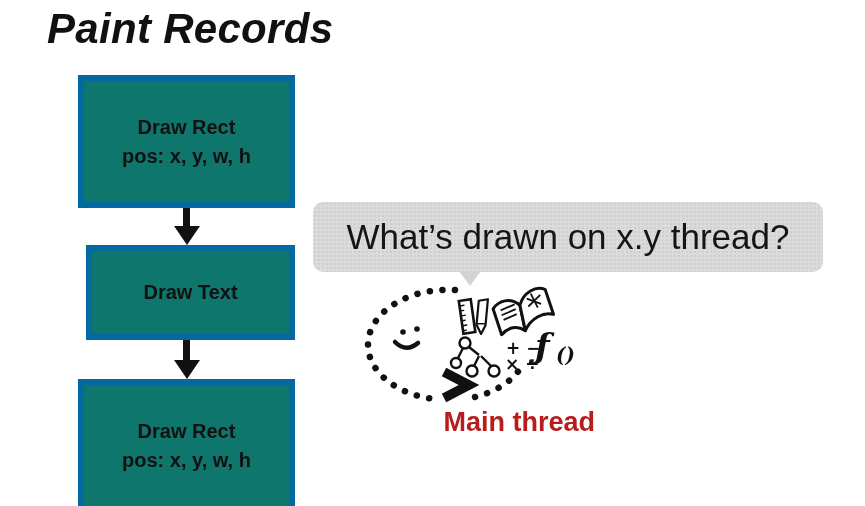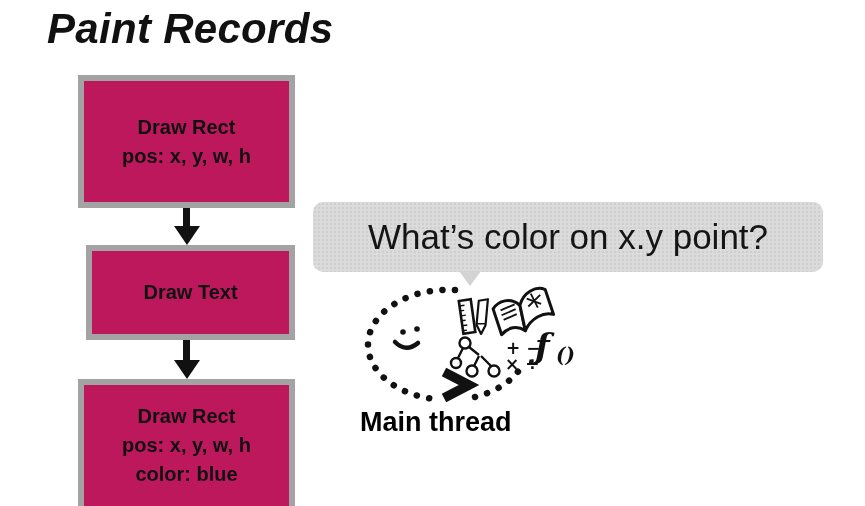--- a/index.html
+++ b/index.html
@@ -7,21 +7,21 @@
     position:relative; width:865px; height:506px; background:#ffffff;
     font-family:"Liberation Sans", sans-serif; color:#111111; overflow:hidden;
   }
   .title {
     position:absolute; left:47px; top:5px; margin:0;
     font-size:42px; font-weight:700; letter-spacing:0.3px; color:#111111;font-style:italic;
   }
   
   .flow { position:absolute; left:78px; top:75px; width:217px; display:flex; flex-direction:column; }
   .node {
-    box-sizing:border-box; border:6px solid #a3a3a3; background:#be185d;
+    box-sizing:border-box; border:6px solid #0369a1; background:#0f766e;
     display:flex; flex-direction:column; justify-content:center; align-items:center;
     font-weight:700; font-size:20px; line-height:29px; text-align:center;
   }
   .node-tall { height:133px; }
   .node-short { height:95px;margin-left:8px; }
   .arrow { display:flex; flex-direction:column; align-items:center; }
   .arrow-1 { height:37px; }
   .arrow-2 { height:39px; }
   .arrow .shaft { width:7px; flex:1 1 auto; background:#111111; }
   .arrow .head {
@@ -40,22 +40,22 @@
     font-size:35px; color:#151515; white-space:nowrap;
   }
   .bubble .tail {
     position:absolute; left:146px; top:69px; width:0; height:0;
     border-left:11px solid transparent; border-right:11px solid transparent;
     border-top:15px solid #d3d3d3;
   }
   
   .character { position:absolute; left:360px; top:283px; width:235px; height:125px; }
   .mt-label {
-    position:absolute; left:360px; top:407px; width:235px; text-align:left;
-    font-size:27px; font-weight:700; color:#000000;
+    position:absolute; left:360px; top:407px; width:235px; text-align:right;
+    font-size:27px; font-weight:700; color:#b91c1c;
   }
 </style>
 </head>
 <body>
 
 <div class="slide">
 
   <h1 class="title">Paint Records</h1>
 
   <div class="flow">
@@ -70,26 +70,25 @@
     <div class="node node-short">
       <div>Draw Text</div>
     </div>
     <div class="arrow arrow-2">
       <span class="shaft"></span>
       <span class="head"></span>
     </div>
     <div class="node node-tall">
       <div>Draw Rect</div>
       <div>pos: x, y, w, h</div>
-      <div>color: blue</div>
     </div>
   </div>
 
   <div class="bubble">
-    <span>What’s color on x.y point?</span>
+    <span>What’s drawn on x.y thread?</span>
     <span class="tail"></span>
   </div>
 
   <svg class="character" viewBox="0 0 235 125" xmlns="http://www.w3.org/2000/svg">
 
     <path d="M 95,7 A 80,55 0 0 0 8,62 A 80,55 0 0 0 74,116" fill="none" stroke="#111111" stroke-width="6.5" stroke-linecap="round" stroke-dasharray="0.1 12.5"></path>
     <path d="M 115,114 A 80,55 0 0 0 163,81" fill="none" stroke="#111111" stroke-width="6.5" stroke-linecap="round" stroke-dasharray="0.1 12.5"></path>
 
     <path d="M 84,89 L 109,102 L 84,115" fill="none" stroke="#111111" stroke-width="9.5" stroke-linejoin="miter"></path>
 

